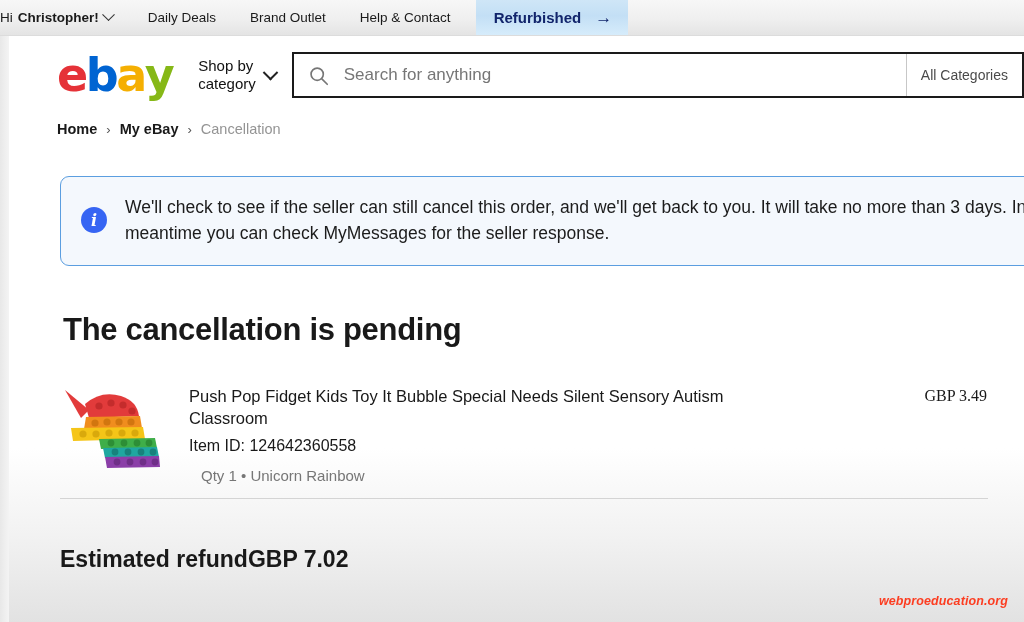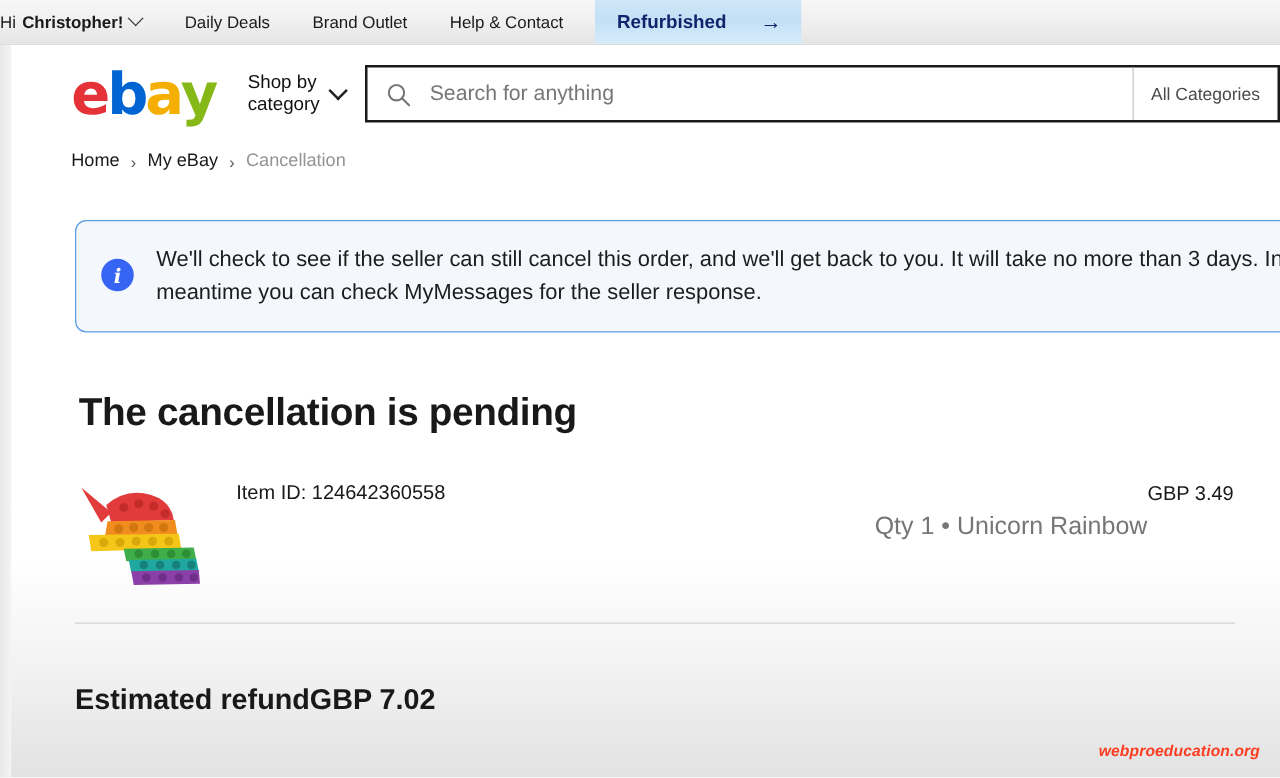--- a/index.html
+++ b/index.html
@@ -69,21 +69,21 @@
     white-space: nowrap;
     color: #1a1a1a;
     text-decoration: none;
     font-size: 13.5px;
   }
   .toplink.refurb {
     background: linear-gradient(to bottom, #cfe6f7 0%, #c3dff5 45%, #d6ecfb 100%);
     color: #11246b;
     font-weight: 700;
     font-size: 15px;
-    gap: 27px;
+    gap: 14px;
     padding: 0 16px 0 18px;
     margin-left: 8px;
   }
   .arrow-right {
     font-size: 17px;
     line-height: 1;
     color: #11246b;
     font-weight: 400;
   }
 
@@ -166,21 +166,21 @@
   }
 
   
   .breadcrumb {
     display: flex; align-items: center;
     gap: 9px;
     padding: 6px 0 0 57px;
     font-size: 14.5px;
     height: 32px;
   }
-  .bc-link { color: #191919; text-decoration: none; font-weight: 400; }
+  .bc-link { color: #191919; text-decoration: none; font-weight: 700; }
   .bc-sep { color: #555; font-size: 13px; }
   .bc-current { color: #949494; }
 
   
   .banner {
     position: absolute;
     left: 60px; top: 176px;
     width: 1020px;
     min-height: 82px;
     background: #f4f8fd;
@@ -244,32 +244,32 @@
     color: #191919;
     max-width: 545px;
     margin: 0 0 7px 0;
   }
   .item-id {
     font-size: 16px;
     color: #191919;
     margin: 0 0 6px 0;
   }
   .item-variant {
-    font-size: 20px;
+    font-size: 15px;
     color: #767676;
-    margin: 0;
-    text-align: right;
+    margin: 12px;
   }
   .item-price {
     flex: 0 0 auto;
     font-size: 16px;
     color: #191919;
     padding-top: 11px;
     text-align: right;
     white-space: nowrap;
+    font-family: Liberation Serif, serif;
   }
 
   .divider {
     position: absolute;
     left: 60px; top: 498px;
     width: 928px;
     height: 1px;
     background: #d4d4d4;
   }
 
@@ -412,20 +412,21 @@
 
         <path d="M46 81 L100 80 L101 91 L48 92 Z" fill="#8b3fa8"></path>
         <circle cx="58" cy="86" r="3.4" fill="#6f2f88"></circle>
         <circle cx="71" cy="86" r="3.4" fill="#6f2f88"></circle>
         <circle cx="84" cy="86" r="3.4" fill="#6f2f88"></circle>
         <circle cx="96" cy="86" r="3.4" fill="#6f2f88"></circle>
       </svg>
     </div>
 
     <div class="item-info">
+      <p class="item-title">Push Pop Fidget Kids Toy It Bubble Special Needs Silent Sensory Autism Classroom</p>
       <p class="item-id">Item ID: 124642360558</p>
       <p class="item-variant">Qty 1 • Unicorn Rainbow</p>
     </div>
 
     <div class="item-price">GBP 3.49</div>
   </div>
 
   <div class="divider"></div>
 
   <div class="refund-row">

